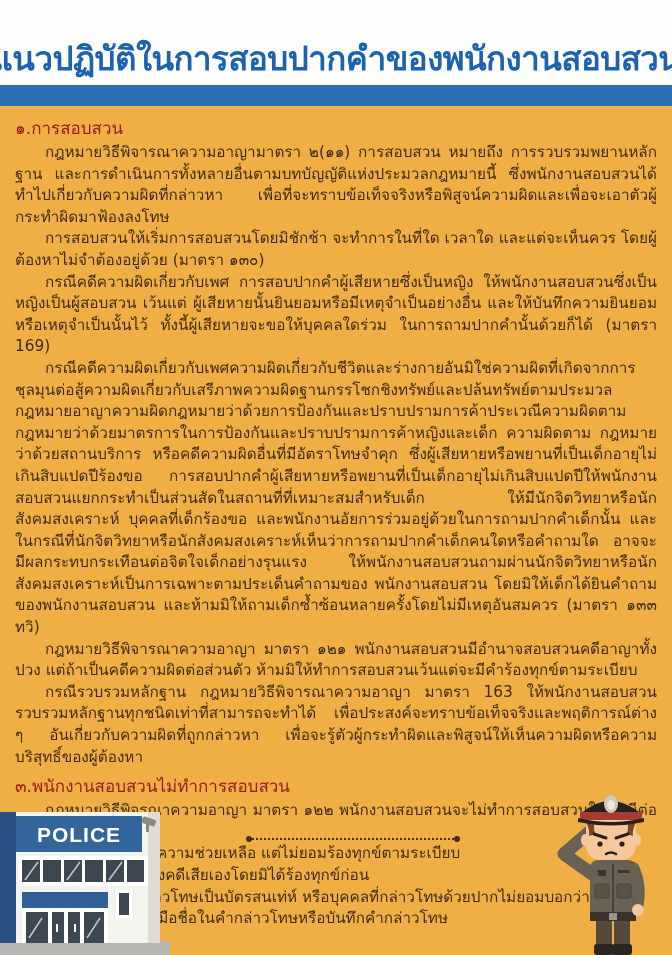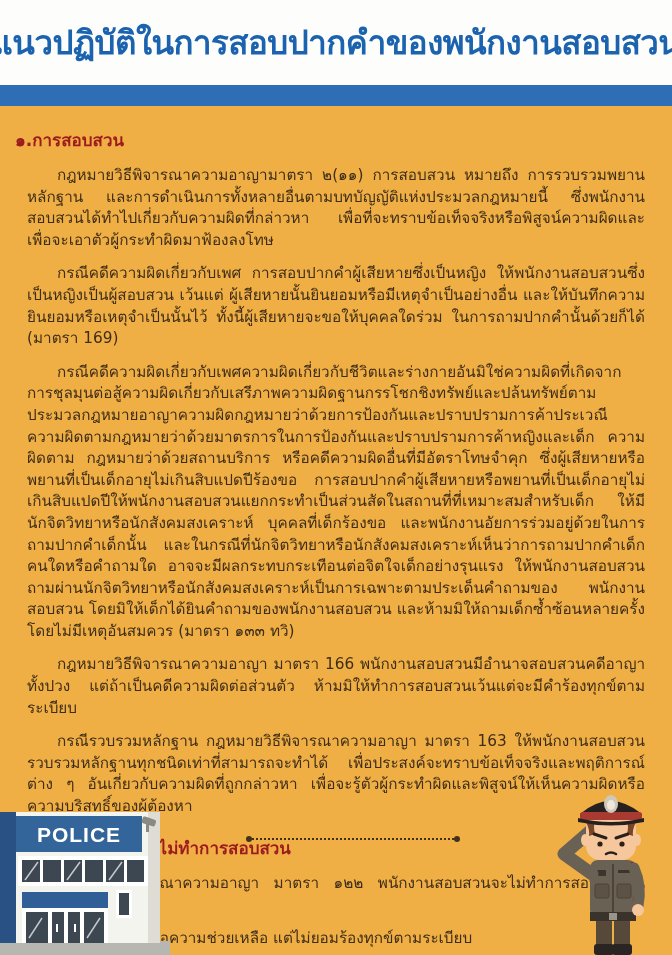--- a/index.html
+++ b/index.html
@@ -1,27 +1,27 @@
 <!DOCTYPE html>
 <html lang="th"><head>
 <meta charset="utf-8">
 <style>
   html,body{margin:0;padding:0;}
   body{font-family:"DejaVu Sans","Liberation Sans",sans-serif;}
   .page{position:relative;width:672px;height:955px;overflow:hidden;background:#f0af44;}
 
   
-  .header{position:absolute;top:0;left:0;width:672px;height:85px;background:#fdfdfb;display:flex;align-items:center;justify-content:center;}
+  .header{position:absolute;top:0;left:0;width:672px;height:85px;background:#fdfdfb;display:flex;align-items:flex-end;justify-content:center;}
   .page-title{margin:0;font-size:33px;font-weight:800;color:#1b63af;letter-spacing:-0.5px;white-space:nowrap;}
   .header-bar{position:absolute;top:85px;left:0;width:672px;height:21px;background:#2e6eb5;}
 
   
   .content{position:absolute;top:110px;left:15px;width:642px;color:#3e2d18;}
-  .sec-heading{margin:16px 0 1px 0;font-size:17px;font-weight:bold;color:#9c1b1e;}
-  .para{margin:12px;font-size:15.3px;line-height:21.6px;text-align:justify;text-indent:30px;color:#3e2d18;}
+  .sec-heading{margin:4px 0 1px 0;font-size:17px;font-weight:normal;color:#9c1b1e;}
+  .para{margin:0;font-size:15.3px;line-height:21.6px;text-align:justify;text-indent:30px;color:#3e2d18;}
   .para.list{text-indent:16px;text-align:left;}
 
   
   .station{position:absolute;left:0;top:808px;width:175px;height:147px;text-align:center;}
   .officer{position:absolute;left:548px;top:788px;width:124px;height:167px;}
   .connector{position:absolute;left:246px;top:836px;width:214px;height:6px;}
   .connector .line{position:absolute;top:2px;left:3px;right:3px;border-top:2px dotted #43301d;}
   .connector .dot{position:absolute;top:0;width:6px;height:6px;border-radius:50%;background:#43301d;}
   .connector .dot.left{left:0;} .connector .dot.right{right:0;}
 </style>
@@ -33,26 +33,27 @@
   <header class="header">
     <h1 class="page-title">แนวปฏิบัติในการสอบปากคำของพนักงานสอบสวน</h1>
   </header>
   <div class="header-bar"></div>
 
   <main class="content">
 
     <section>
       <h2 class="sec-heading">๑.การสอบสวน</h2>
       <p class="para">กฎหมายวิธีพิจารณาความอาญามาตรา ๒(๑๑) การสอบสวน หมายถึง การรวบรวมพยานหลักฐาน และการดำเนินการทั้งหลายอื่นตามบทบัญญัติแห่งประมวลกฎหมายนี้ ซึ่งพนักงานสอบสวนได้ทำไปเกี่ยวกับความผิดที่กล่าวหา เพื่อที่จะทราบข้อเท็จจริงหรือพิสูจน์ความผิดและเพื่อจะเอาตัวผู้กระทำผิดมาฟ้องลงโทษ</p>
+      <p class="para">การสอบสวนให้เริ่มการสอบสวนโดยมิชักช้า จะทำการในที่ใด เวลาใด และแต่จะเห็นควร โดยผู้ต้องหาไม่จำต้องอยู่ด้วย (มาตรา ๑๓๐)</p>
       <p class="para">กรณีคดีความผิดเกี่ยวกับเพศ การสอบปากคำผู้เสียหายซึ่งเป็นหญิง ให้พนักงานสอบสวนซึ่งเป็นหญิงเป็นผู้สอบสวน เว้นแต่ ผู้เสียหายนั้นยินยอมหรือมีเหตุจำเป็นอย่างอื่น และให้บันทึกความยินยอมหรือเหตุจำเป็นนั้นไว้ ทั้งนี้ผู้เสียหายจะขอให้บุคคลใดร่วม ในการถามปากคำนั้นด้วยก็ได้ (มาตรา 169)</p>
       <p class="para">กรณีคดีความผิดเกี่ยวกับเพศความผิดเกี่ยวกับชีวิตและร่างกายอันมิใช่ความผิดที่เกิดจากการชุลมุนต่อสู้ความผิดเกี่ยวกับเสรีภาพความผิดฐานกรรโชกชิงทรัพย์และปล้นทรัพย์ตามประมวลกฎหมายอาญาความผิดกฎหมายว่าด้วยการป้องกันและปราบปรามการค้าประเวณีความผิดตามกฎหมายว่าด้วยมาตรการในการป้องกันและปราบปรามการค้าหญิงและเด็ก ความผิดตาม กฎหมายว่าด้วยสถานบริการ หรือคดีความผิดอื่นที่มีอัตราโทษจำคุก ซึ่งผู้เสียหายหรือพยานที่เป็นเด็กอายุไม่เกินสิบแปดปีร้องขอ การสอบปากคำผู้เสียหายหรือพยานที่เป็นเด็กอายุไม่เกินสิบแปดปีให้พนักงานสอบสวนแยกกระทำเป็นส่วนสัดในสถานที่ที่เหมาะสมสำหรับเด็ก ให้มีนักจิตวิทยาหรือนักสังคมสงเคราะห์ บุคคลที่เด็กร้องขอ และพนักงานอัยการร่วมอยู่ด้วยในการถามปากคำเด็กนั้น และในกรณีที่นักจิตวิทยาหรือนักสังคมสงเคราะห์เห็นว่าการถามปากคำเด็กคนใดหรือคำถามใด อาจจะมีผลกระทบกระเทือนต่อจิตใจเด็กอย่างรุนแรง ให้พนักงานสอบสวนถามผ่านนักจิตวิทยาหรือนักสังคมสงเคราะห์เป็นการเฉพาะตามประเด็นคำถามของ พนักงานสอบสวน โดยมิให้เด็กได้ยินคำถามของพนักงานสอบสวน และห้ามมิให้ถามเด็กซ้ำซ้อนหลายครั้งโดยไม่มีเหตุอันสมควร (มาตรา ๑๓๓ ทวิ)</p>
     </section>
 
     <section>
-      <p class="para">กฎหมายวิธีพิจารณาความอาญา มาตรา 166 พนักงานสอบสวนมีอำนาจสอบสวนคดีอาญาทั้งปวง แต่ถ้าเป็นคดีความผิดต่อส่วนตัว ห้ามมิให้ทำการสอบสวนเว้นแต่จะมีคำร้องทุกข์ตามระเบียบ</p>
+      <p class="para">กฎหมายวิธีพิจารณาความอาญา มาตรา ๑๒๑ พนักงานสอบสวนมีอำนาจสอบสวนคดีอาญาทั้งปวง แต่ถ้าเป็นคดีความผิดต่อส่วนตัว ห้ามมิให้ทำการสอบสวนเว้นแต่จะมีคำร้องทุกข์ตามระเบียบ</p>
       <p class="para">กรณีรวบรวมหลักฐาน กฎหมายวิธีพิจารณาความอาญา มาตรา 163 ให้พนักงานสอบสวนรวบรวมหลักฐานทุกชนิดเท่าที่สามารถจะทำได้ เพื่อประสงค์จะทราบข้อเท็จจริงและพฤติการณ์ต่าง ๆ อันเกี่ยวกับความผิดที่ถูกกล่าวหา เพื่อจะรู้ตัวผู้กระทำผิดและพิสูจน์ให้เห็นความผิดหรือความบริสุทธิ์ของผู้ต้องหา</p>
     </section>
 
     <section>
       <h2 class="sec-heading">๓.พนักงานสอบสวนไม่ทำการสอบสวน</h2>
       <p class="para">กฎหมายวิธีพิจรณาความอาญา มาตรา ๑๒๒ พนักงานสอบสวนจะไม่ทำการสอบสวนในกรณีต่อไปนี้ก็ได้</p>
       <p class="para list">(๑)เมื่อผู้เสียหายขอความช่วยเหลือ แต่ไม่ยอมร้องทุกข์ตามระเบียบ</p>
       <p class="para list">(๒)เมื่อผู้เสียหายฟ้องคดีเสียเองโดยมิได้ร้องทุกข์ก่อน</p>
       <p class="para list">(๓)เมื่อมีหนังสือกล่าวโทษเป็นบัตรสนเท่ห์ หรือบุคคลที่กล่าวโทษด้วยปากไม่ยอมบอกว่าเขาคือใครหรือไม่ยอมลงลายมือชื่อในคำกล่าวโทษหรือบันทึกคำกล่าวโทษ</p>
     </section>

